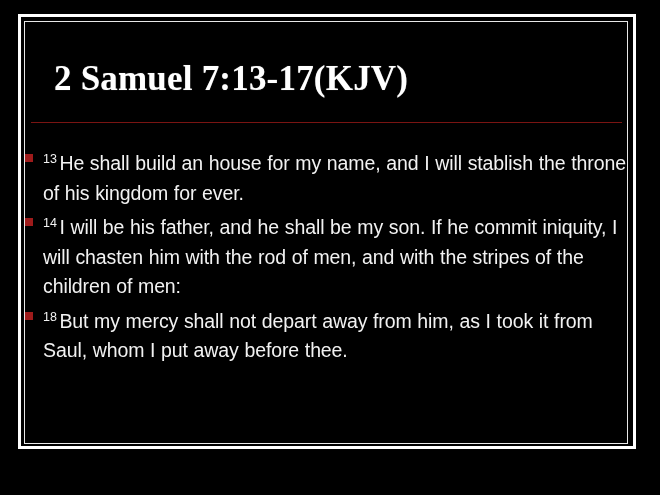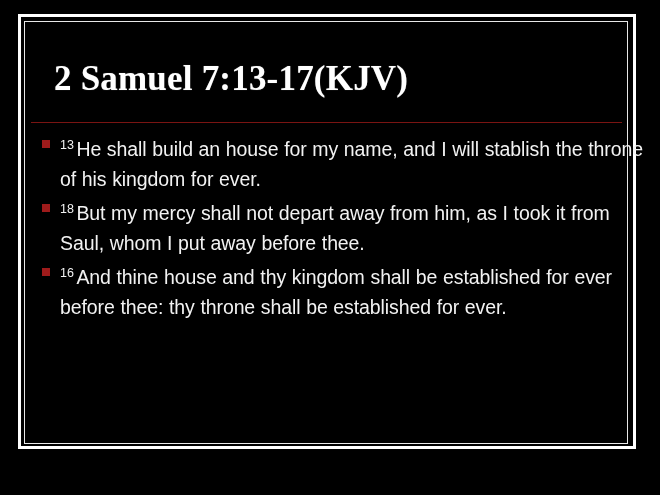--- a/index.html
+++ b/index.html
@@ -70,23 +70,22 @@
     top: 122px;
     width: 591px;
     height: 1px;
     background: #7a1412;
   }
 
   
   #body-list {
     position: absolute;
     left: 24px;
-    top: 131px;
+    top: 145px;
     width: 612px;
-    padding-left: 17px;
   }
   .verse-row {
     position: relative;
     padding-left: 19px;
     margin: 0 0 1px 0;
   }
   .bullet {
     position: absolute;
     left: 1px;
     top: 9px;
@@ -123,26 +122,26 @@
   </div>
   <div id="title-rule"></div>
 
   <div id="body-list">
 
     <div class="verse-row">
       <span class="bullet"></span>
       <div class="verse-text"><span class="vnum">13</span><span>He shall build an house for my name, and I will stablish the throne of his kingdom for ever.</span></div>
     </div>
 
+    <div class="verse-row">
+      <span class="bullet"></span>
+      <div class="verse-text"><span class="vnum">14</span><span>I will be his father, and he shall be my son. If he commit iniquity, I will chasten him with the rod of men, and with the stripes of the children of men:</span></div>
+    </div>
 
     <div class="verse-row">
       <span class="bullet"></span>
       <div class="verse-text"><span class="vnum">18</span><span>But my mercy shall not depart away from him, as I took it from Saul, whom I put away before thee.</span></div>
     </div>
 
-    <div class="verse-row">
-      <span class="bullet"></span>
-      <div class="verse-text"><span class="vnum">16</span><span>And thine house and thy kingdom shall be established for ever before thee: thy throne shall be established for ever.</span></div>
-    </div>
 
 
   </div>
 </div>
 
 </body></html>

